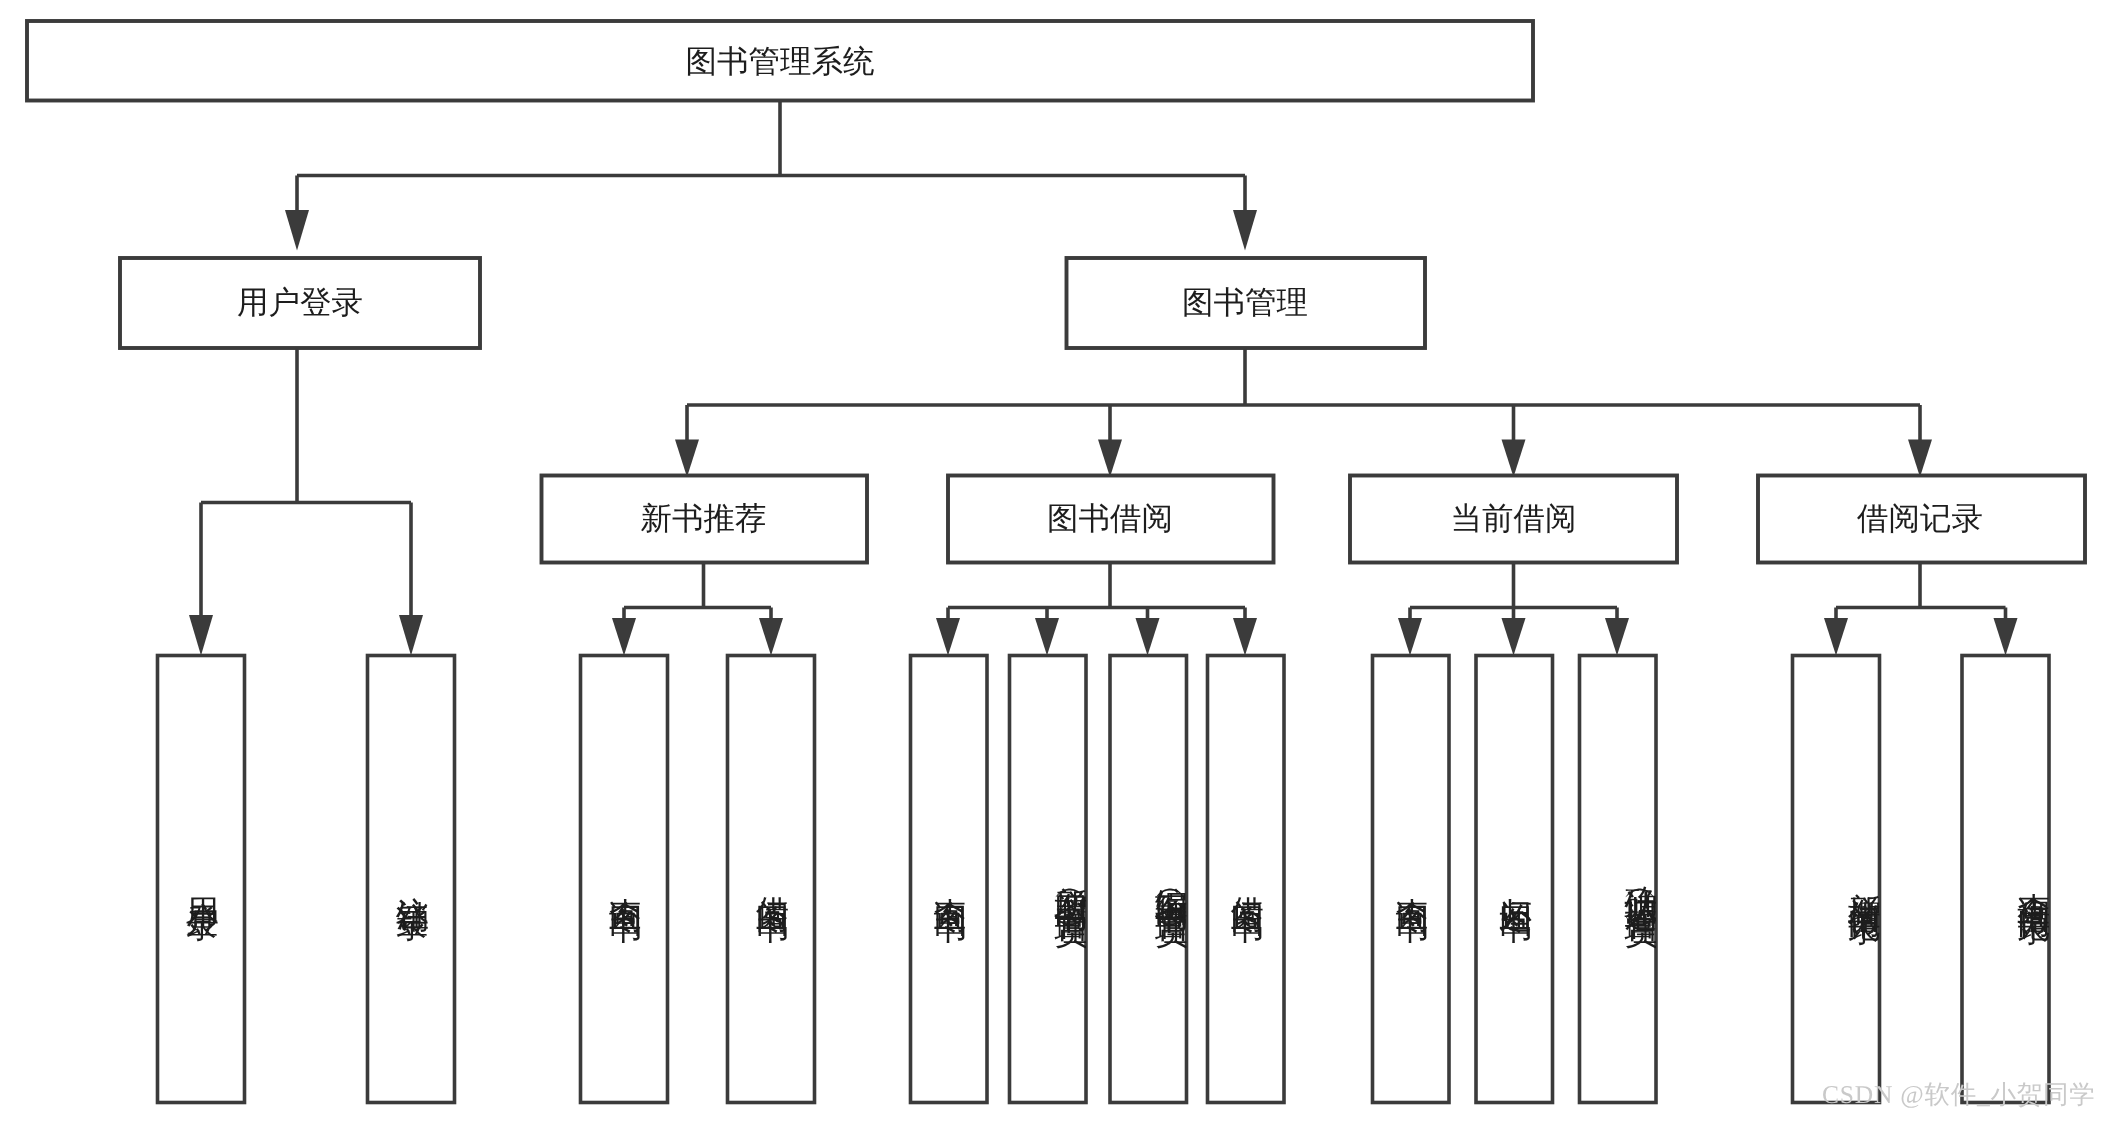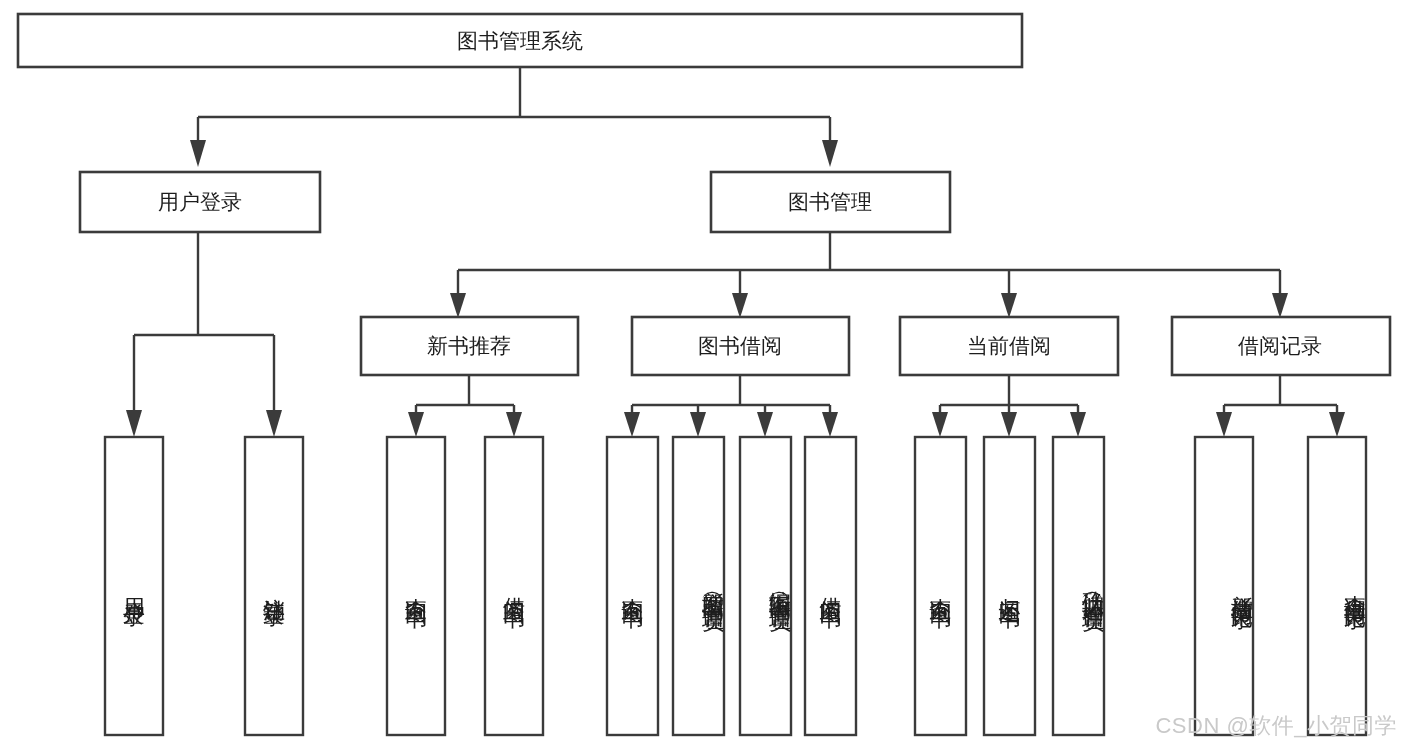--- a/index.html
+++ b/index.html
@@ -47,22 +47,22 @@
     fill: none;
   }
   .arrow-head {
     fill: #3b3b3b;
     stroke: none;
   }
   .watermark {
     position: absolute;
     right: 8px;
     bottom: 6px;
-    font-family: Liberation Sans, sans-serif;
-    font-size: 22px;
+    font-family: Liberation Serif, serif;
+    font-size: 17px;
     color: #c9c9c9;
     letter-spacing: 0.5px;
     white-space: nowrap;
     user-select: none;
   }
 </style>
 </head>
 <body>
 
 <div id="diagram-root">

